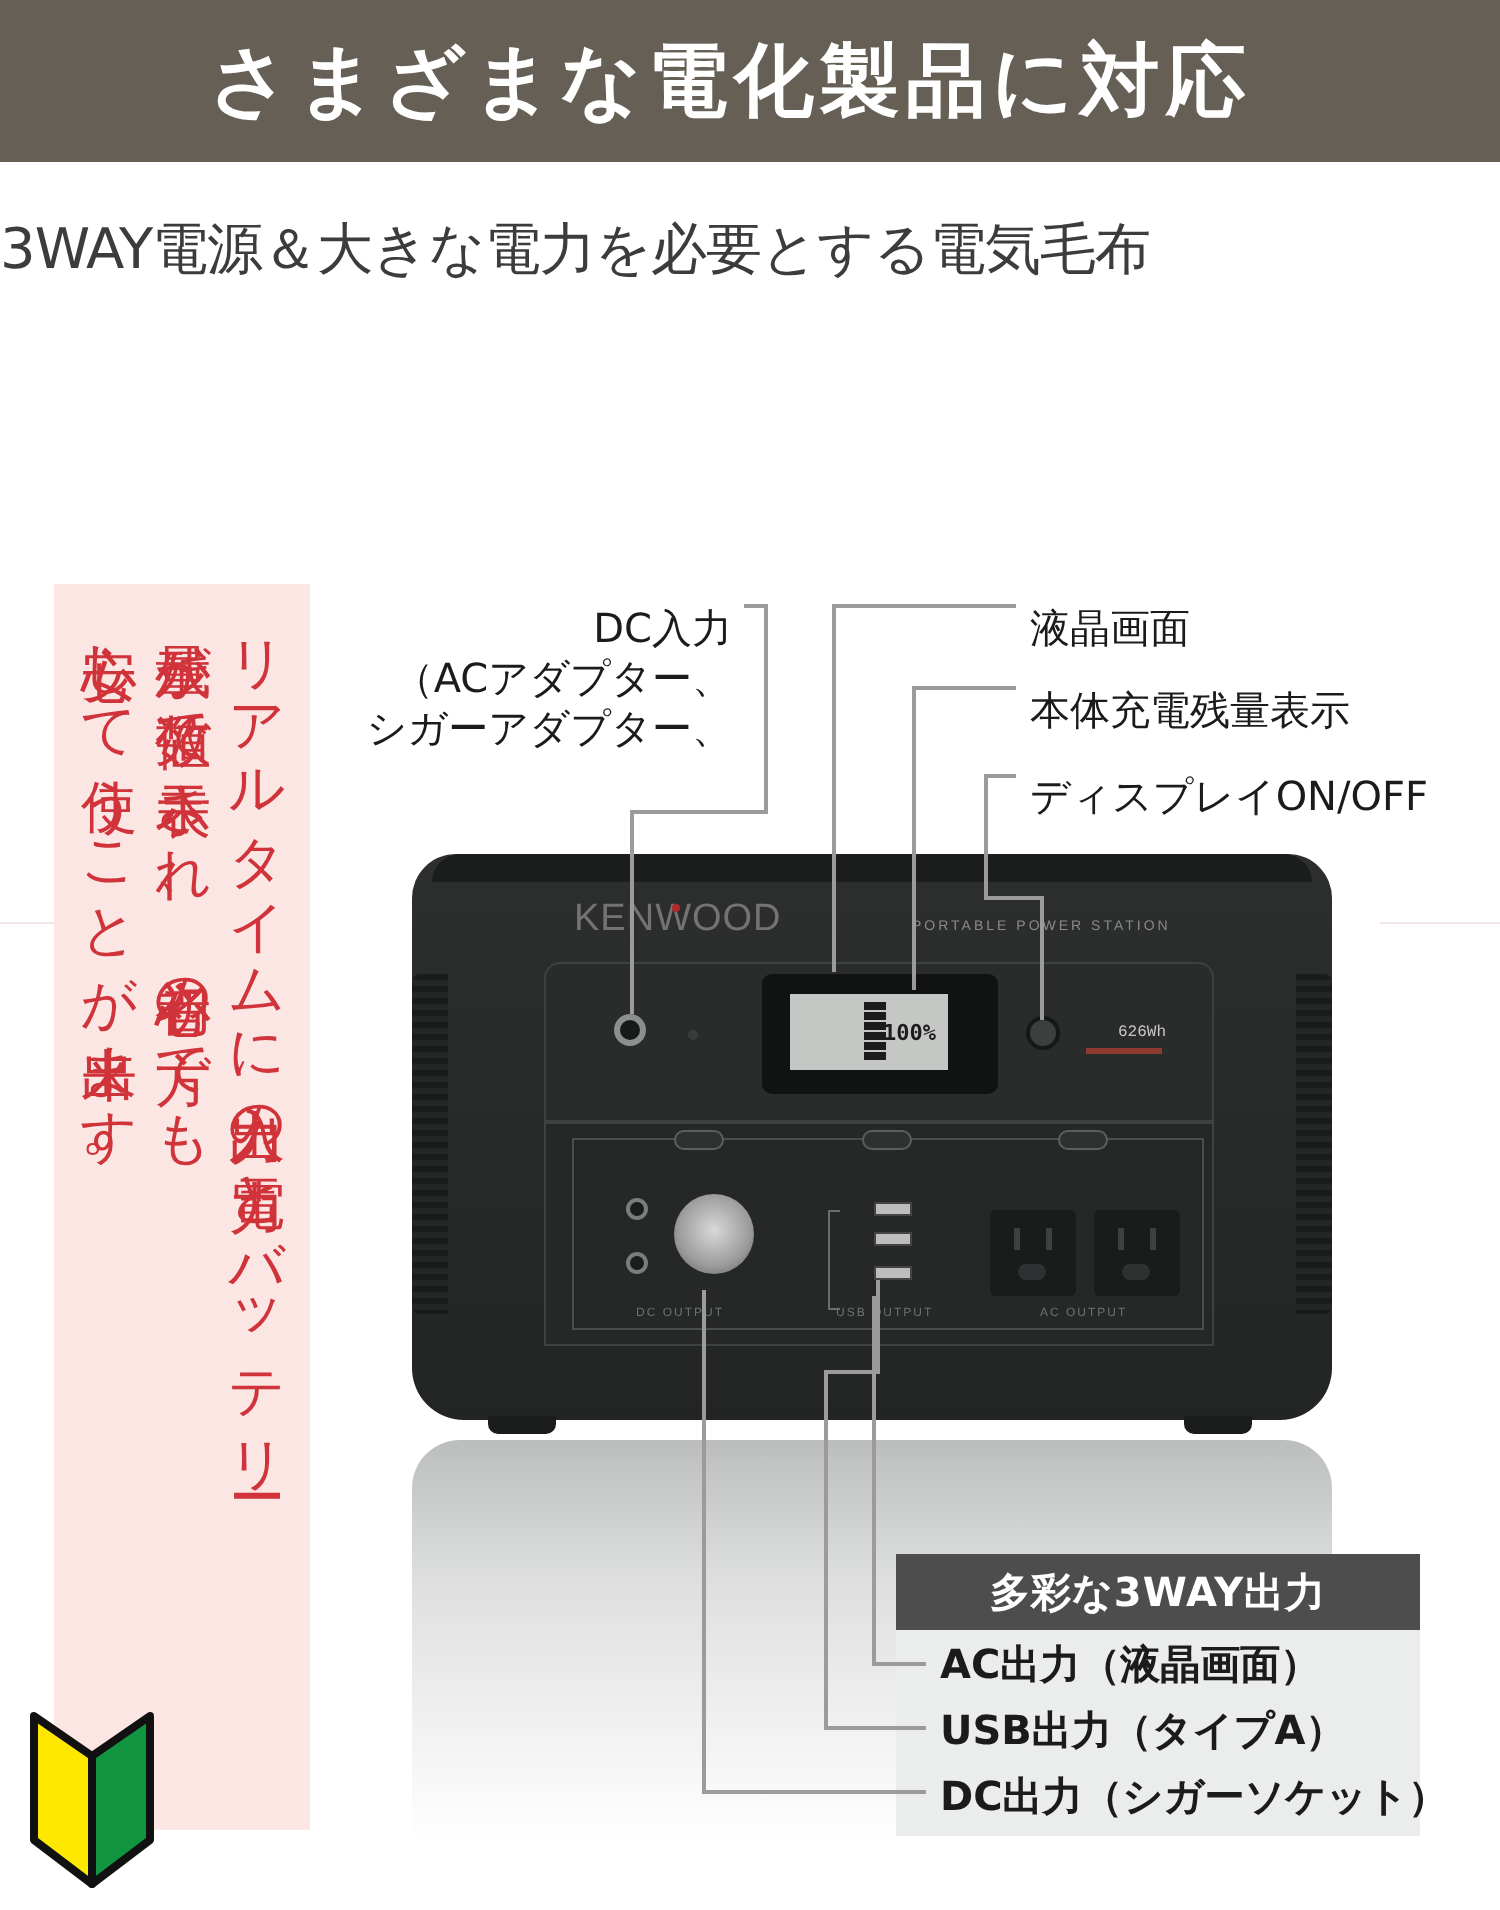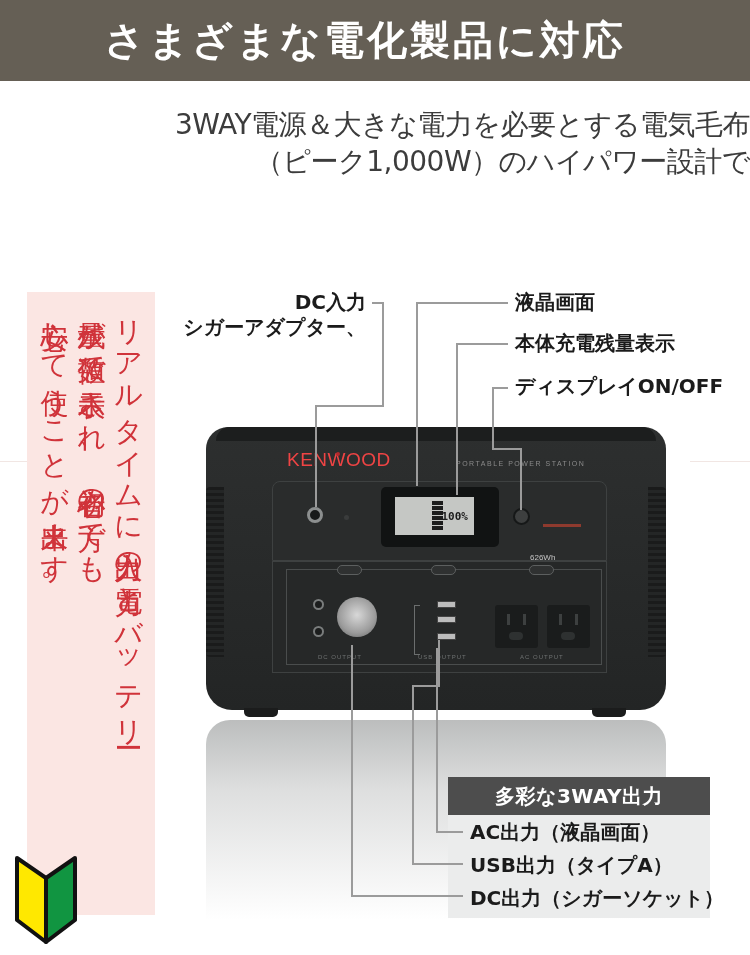--- a/index.html
+++ b/index.html
@@ -11,21 +11,21 @@
       background: #655f55;
       display: flex; align-items: center; justify-content: center;
     }
     .header-title {
       color: #ffffff; font-size: 40px; font-weight: bold; letter-spacing: 3px;
       margin-left: -20px;
     }
 
     .intro {
       position: absolute; left: 0; top: 106px; width: 750px;
-      text-align: right; color: #3c3c3c; font-size: 28px; line-height: 37px;
+      text-align: left; color: #3c3c3c; font-size: 28px; line-height: 37px;
       letter-spacing: -0.5px;
     }
     .intro div { white-space: nowrap; }
 
     .faint-rule {
       position: absolute; top: 461px; height: 1px; background: #f1e6e3;
     }
 
     
     .note-box {
@@ -36,22 +36,23 @@
       position: absolute; left: 36px; top: 300px; height: 600px;
       writing-mode: vertical-rl; text-orientation: upright;
       color: #d0333a; font-size: 28px; line-height: 37px; letter-spacing: 1px;
       white-space: pre;
     }
 
     .beginner-mark { position: absolute; left: 13px; top: 850px; width: 66px; height: 96px; }
 
     
     .callout {
-      position: absolute; color: #1b1b1b; font-size: 20px; font-weight: bold; line-height: 25px;
+      position: absolute; color: #1b1b1b; font-size: 20px; font-weight: normal; line-height: 25px;
       white-space: nowrap;
+      margin-top: 12px;
     }
     .callout.right { text-align: right; }
 
     .line { position: absolute; background: #9b9b9b; }
 
     
     .device { position: absolute; left: 206px; top: 427px; width: 460px; height: 283px; }
     .device-body {
       position: absolute; left: 0; top: 0; width: 460px; height: 283px;
       background: linear-gradient(#2d2f2f, #232525);
@@ -61,21 +62,21 @@
       position: absolute; top: 60px; width: 18px; height: 170px;
       background: repeating-linear-gradient(#1a1b1b 0 3px, #242626 3px 6px);
     }
     .grip-left { left: 0; border-radius: 4px 0 0 4px; }
     .grip-right { right: 0; border-radius: 0 4px 4px 0; }
     .top-ridge {
       position: absolute; left: 10px; top: 0; width: 440px; height: 14px;
       background: #1c1e1e; border-radius: 20px 20px 0 0;
     }
     .brand {
-      position: absolute; left: 81px; top: 22px; color: #ef4444; font-size: 19px;
+      position: absolute; left: 81px; top: 22px; color: #737373; font-size: 19px;
       font-family: "Liberation Sans", sans-serif; letter-spacing: 0.5px;
     }
     .brand-dot { position: absolute; left: 130px; top: 25px; width: 4px; height: 4px; border-radius: 50%; background: #b3282b; }
     .subtitle {
       position: absolute; left: 250px; top: 33px; color: #8a8a8a; font-size: 7px; letter-spacing: 1.5px;
       font-family: "Liberation Sans", sans-serif;
     }
     .top-panel {
       position: absolute; left: 66px; top: 54px; width: 335px; height: 80px;
       border: 1px solid #3e4141; border-radius: 8px 8px 0 0; background: #2a2c2c;
@@ -105,21 +106,21 @@
     .dc-in-port {
       position: absolute; left: 101px; top: 80px; width: 16px; height: 16px; border-radius: 50%;
       border: 3px solid #8c8f8f; background: #181a1a;
     }
     .led { position: absolute; left: 138px; top: 88px; width: 5px; height: 5px; border-radius: 50%; background: #3a3c3c; }
     .display-btn {
       position: absolute; left: 307px; top: 81px; width: 17px; height: 17px; border-radius: 50%;
       background: #3d3f3f; border: 2px solid #161818;
     }
     .capacity {
-      position: absolute; left: 324px; top: 85px; color: #c6c6c6; font-size: 8px; font-family: Liberation Sans, sans-serif; margin-top: 41px;
+      position: absolute; left: 353px; top: 85px; color: #c6c6c6; font-size: 8px; font-family: Liberation Mono, monospace;
     }
     .capacity-red { position: absolute; left: 337px; top: 97px; width: 38px; height: 3px; background: #8e3a2e; }
     .small-btn {
       position: absolute; top: 138px; width: 25px; height: 10px; border-radius: 5px;
       background: #2f3131; border: 1px solid #5c5f5f;
     }
     .cig-socket {
       position: absolute; left: 131px; top: 170px; width: 40px; height: 40px; border-radius: 50%;
       background: radial-gradient(circle at 50% 45%, #d8d8d8 0, #9c9c9c 60%, #5b5d5d 100%);
     }
@@ -168,21 +169,20 @@
   </style>
 </head>
 <body>
 
 <div class="header-band">
   <div class="header-title">さまざまな電化製品に対応</div>
 </div>
 
 <div class="intro">
   <div>3WAY電源＆大きな電力を必要とする電気毛布</div>
-  <div>（ピーク1,000W）のハイパワー設計で</div>
 </div>
 
 <div class="faint-rule" style="left:0;width:27px;"></div>
 <div class="faint-rule" style="left:690px;width:60px;"></div>
 
 <div class="note-box"></div>
 <div class="note-text">リアルタイムに入出力の電力とバッテリー
 残量が数値で表示され、初心者の方でも
 安心して使うことが出来ます。</div>
 
@@ -244,20 +244,21 @@
   <div class="panel-label" style="left:112px;">DC OUTPUT</div>
   <div class="panel-label" style="left:212px;">USB OUTPUT</div>
   <div class="panel-label" style="left:314px;">AC OUTPUT</div>
 
   <div class="foot" style="left:38px;"></div>
   <div class="foot" style="left:386px;"></div>
 </div>
 
 <div class="callout right" style="right:384px; top:290px;">
   <div>DC入力</div>
+  <div>（ACアダプター、</div>
   <div>シガーアダプター、</div>
 </div>
 <div class="callout" style="left:515px; top:290px;">液晶画面</div>
 <div class="callout" style="left:515px; top:331px;">本体充電残量表示</div>
 <div class="callout" style="left:515px; top:374px;">ディスプレイON/OFF</div>
 
 <div class="line" style="left:372px; top:302px; width:12px; height:2px;"></div>
 <div class="line" style="left:382px; top:302px; width:2px; height:105px;"></div>
 <div class="line" style="left:315px; top:405px; width:69px; height:2px;"></div>
 <div class="line" style="left:315px; top:405px; width:2px; height:102px;"></div>

